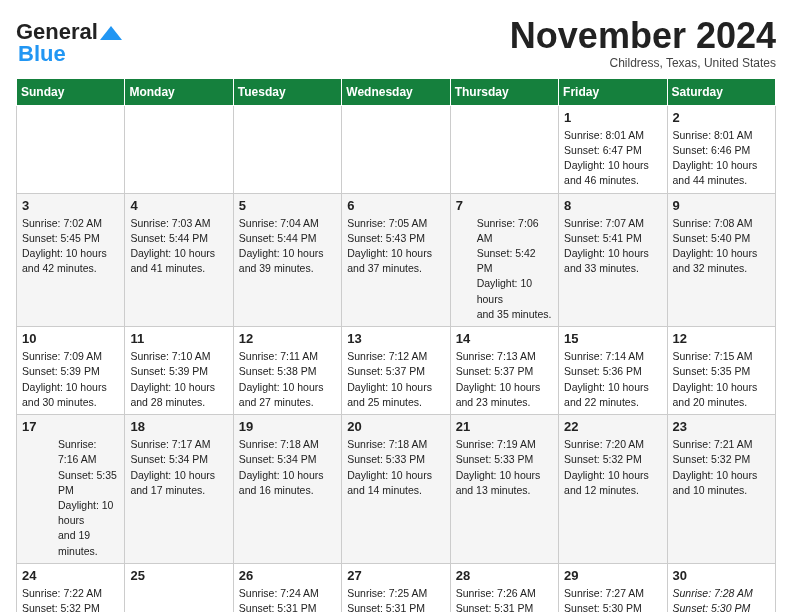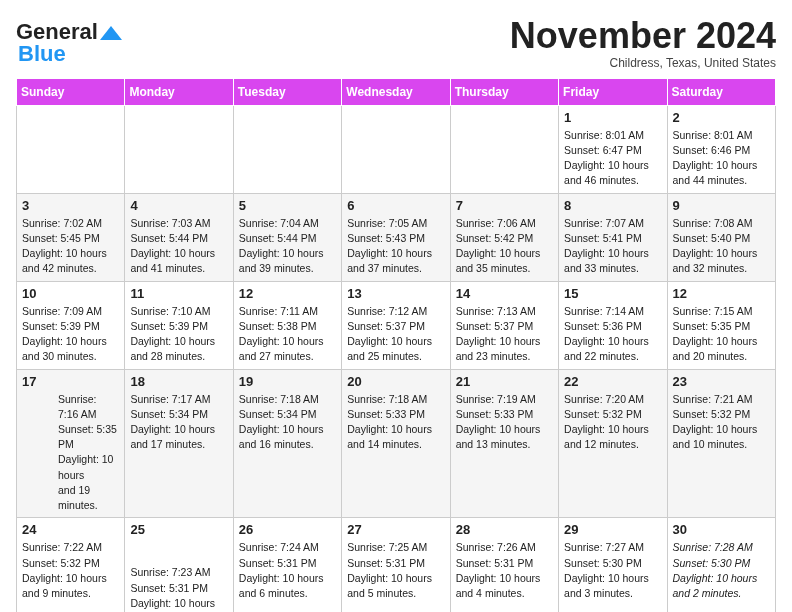--- a/index.html
+++ b/index.html
@@ -37,21 +37,21 @@
     .location {
       font-size: 12px;
       color: #444;
     }
     table {
       width: 100%;
       border-collapse: collapse;
       table-layout: fixed;
     }
     thead th {
-      background-color: #d946ef;
+      background-color: #15803d;
       color: #fff;
       font-size: 12px;
       font-weight: bold;
       padding: 6px 4px;
       text-align: left;
       border: 1px solid #fff;
     }
     tbody td {
       vertical-align: top;
       border: 1px solid #ccc;
@@ -156,21 +156,21 @@
         </td>
         <td>
           <span class="day-num">6</span>
           <div class="day-info" style="white-space: pre-line;">Sunrise: 7:05 AM
 Sunset: 5:43 PM
 Daylight: 10 hours
 and 37 minutes.</div>
         </td>
         <td>
           <span class="day-num">7</span>
-          <div class="day-info" style="white-space: pre-line;">Sunrise: 7:06 AM
+          <div class="day-info" style="white-space: pre-line; margin-left: 21px;">Sunrise: 7:06 AM
 Sunset: 5:42 PM
 Daylight: 10 hours
 and 35 minutes.</div>
         </td>
         <td>
           <span class="day-num">8</span>
           <div class="day-info" style="white-space: pre-line;">Sunrise: 7:07 AM
 Sunset: 5:41 PM
 Daylight: 10 hours
 and 33 minutes.</div>

